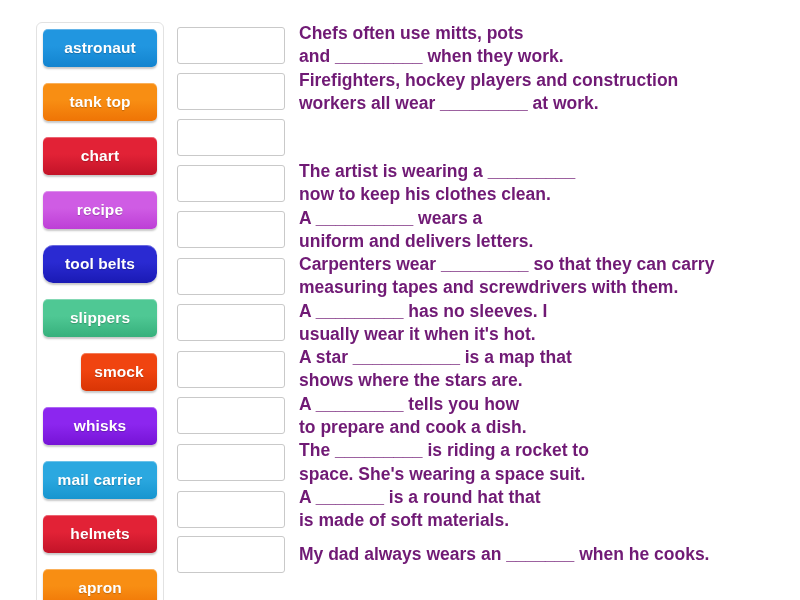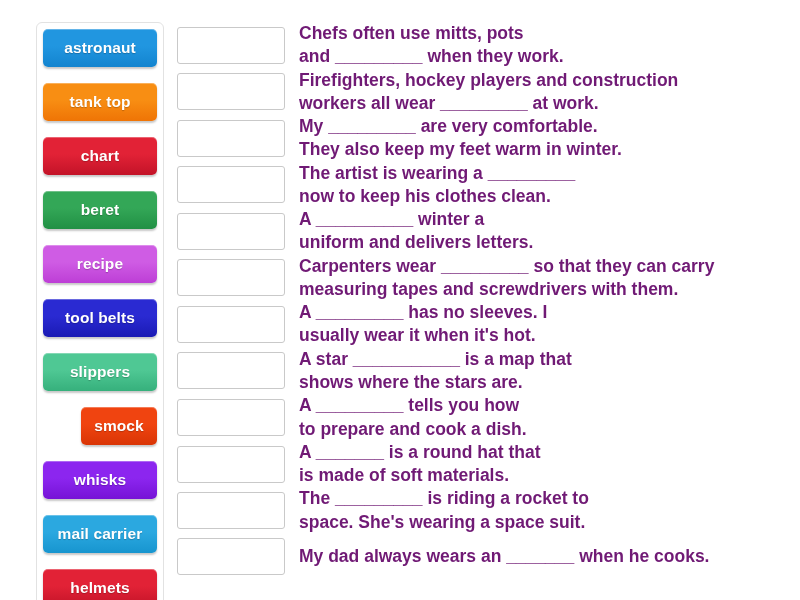--- a/index.html
+++ b/index.html
@@ -86,23 +86,22 @@
 </style>
 </head>
 <body>
 
 <div id="app">
 
   <div id="tile-tray">
       <div class="tile" style="background: linear-gradient(rgb(33, 150, 224) 0%, rgb(33, 150, 224) 45%, rgb(19, 132, 207) 100%);">astronaut</div>
       <div class="tile" style="background: linear-gradient(rgb(248, 142, 19) 0%, rgb(248, 142, 19) 45%, rgb(239, 116, 5) 100%);">tank top</div>
       <div class="tile" style="background: linear-gradient(rgb(226, 34, 54) 0%, rgb(226, 34, 54) 45%, rgb(195, 19, 40) 100%);">chart</div>
-      <div class="tile" style="background: linear-gradient(rgb(51, 167, 87) 0%, rgb(51, 167, 87) 45%, rgb(33, 144, 68) 100%);">beret</div>
       <div class="tile" style="background: linear-gradient(rgb(207, 92, 228) 0%, rgb(207, 92, 228) 45%, rgb(189, 62, 214) 100%); text-align: right;">recipe</div>
-      <div class="tile" style="background: linear-gradient(rgb(42, 42, 210) 0%, rgb(42, 42, 210) 45%, rgb(26, 26, 180) 100%);">tool belts</div>
+      <div class="tile" style="background: linear-gradient(rgb(42, 42, 210) 0%, rgb(42, 42, 210) 45%, rgb(26, 26, 180) 100%); border-radius: 10px;">tool belts</div>
       <div class="tile" style="background: linear-gradient(rgb(79, 200, 148) 0%, rgb(79, 200, 148) 45%, rgb(54, 176, 124) 100%);">slippers</div>
       <div class="tile" style="background: linear-gradient(rgb(240, 68, 16) 0%, rgb(240, 68, 16) 45%, rgb(217, 53, 5) 100%); margin-left: 38px;">smock</div>
       <div class="tile" style="background: linear-gradient(rgb(140, 38, 239) 0%, rgb(140, 38, 239) 45%, rgb(118, 19, 214) 100%);">whisks</div>
       <div class="tile" style="background: linear-gradient(rgb(43, 168, 224) 0%, rgb(43, 168, 224) 45%, rgb(23, 149, 207) 100%);">mail carrier</div>
       <div class="tile" style="background: linear-gradient(rgb(226, 34, 54) 0%, rgb(226, 34, 54) 45%, rgb(195, 19, 40) 100%);">helmets</div>
       <div class="tile" style="background: linear-gradient(rgb(248, 142, 19) 0%, rgb(248, 142, 19) 45%, rgb(239, 116, 5) 100%);">apron</div>
     </div>
 
   <div id="rows">
       <div class="row">
@@ -110,31 +109,29 @@
         <div class="sentence">Chefs often use mitts, pots
 and _________ when they work.</div>
       </div>
       <div class="row">
         <div class="dropzone"></div>
         <div class="sentence">Firefighters, hockey players and construction
 workers all wear _________ at work.</div>
       </div>
       <div class="row">
         <div class="dropzone"></div>
-        <div class="sentence">My _________ are very comfortable.
-They also keep my feet warm in winter.</div>
       </div>
       <div class="row">
         <div class="dropzone"></div>
         <div class="sentence">The artist is wearing a _________
 now to keep his clothes clean.</div>
       </div>
       <div class="row">
         <div class="dropzone"></div>
-        <div class="sentence">A __________ winter a
+        <div class="sentence">A __________ wears a
 uniform and delivers letters.</div>
       </div>
       <div class="row">
         <div class="dropzone"></div>
         <div class="sentence">Carpenters wear _________ so that they can carry
 measuring tapes and screwdrivers with them.</div>
       </div>
       <div class="row">
         <div class="dropzone"></div>
         <div class="sentence">A _________ has no sleeves. I
@@ -145,27 +142,27 @@
         <div class="sentence">A star ___________ is a map that
 shows where the stars are.</div>
       </div>
       <div class="row">
         <div class="dropzone"></div>
         <div class="sentence">A _________ tells you how
 to prepare and cook a dish.</div>
       </div>
       <div class="row">
         <div class="dropzone"></div>
-        <div class="sentence">A _______ is a round hat that
-is made of soft materials.</div>
+        <div class="sentence">The _________ is riding a rocket to
+space. She's wearing a space suit.</div>
       </div>
       <div class="row">
         <div class="dropzone"></div>
-        <div class="sentence">The _________ is riding a rocket to
-space. She's wearing a space suit.</div>
+        <div class="sentence">A _______ is a round hat that
+is made of soft materials.</div>
       </div>
       <div class="row">
         <div class="dropzone"></div>
         <div class="sentence">My dad always wears an _______ when he cooks.</div>
       </div>
     </div>
 
 </div>
 
 </body></html>

